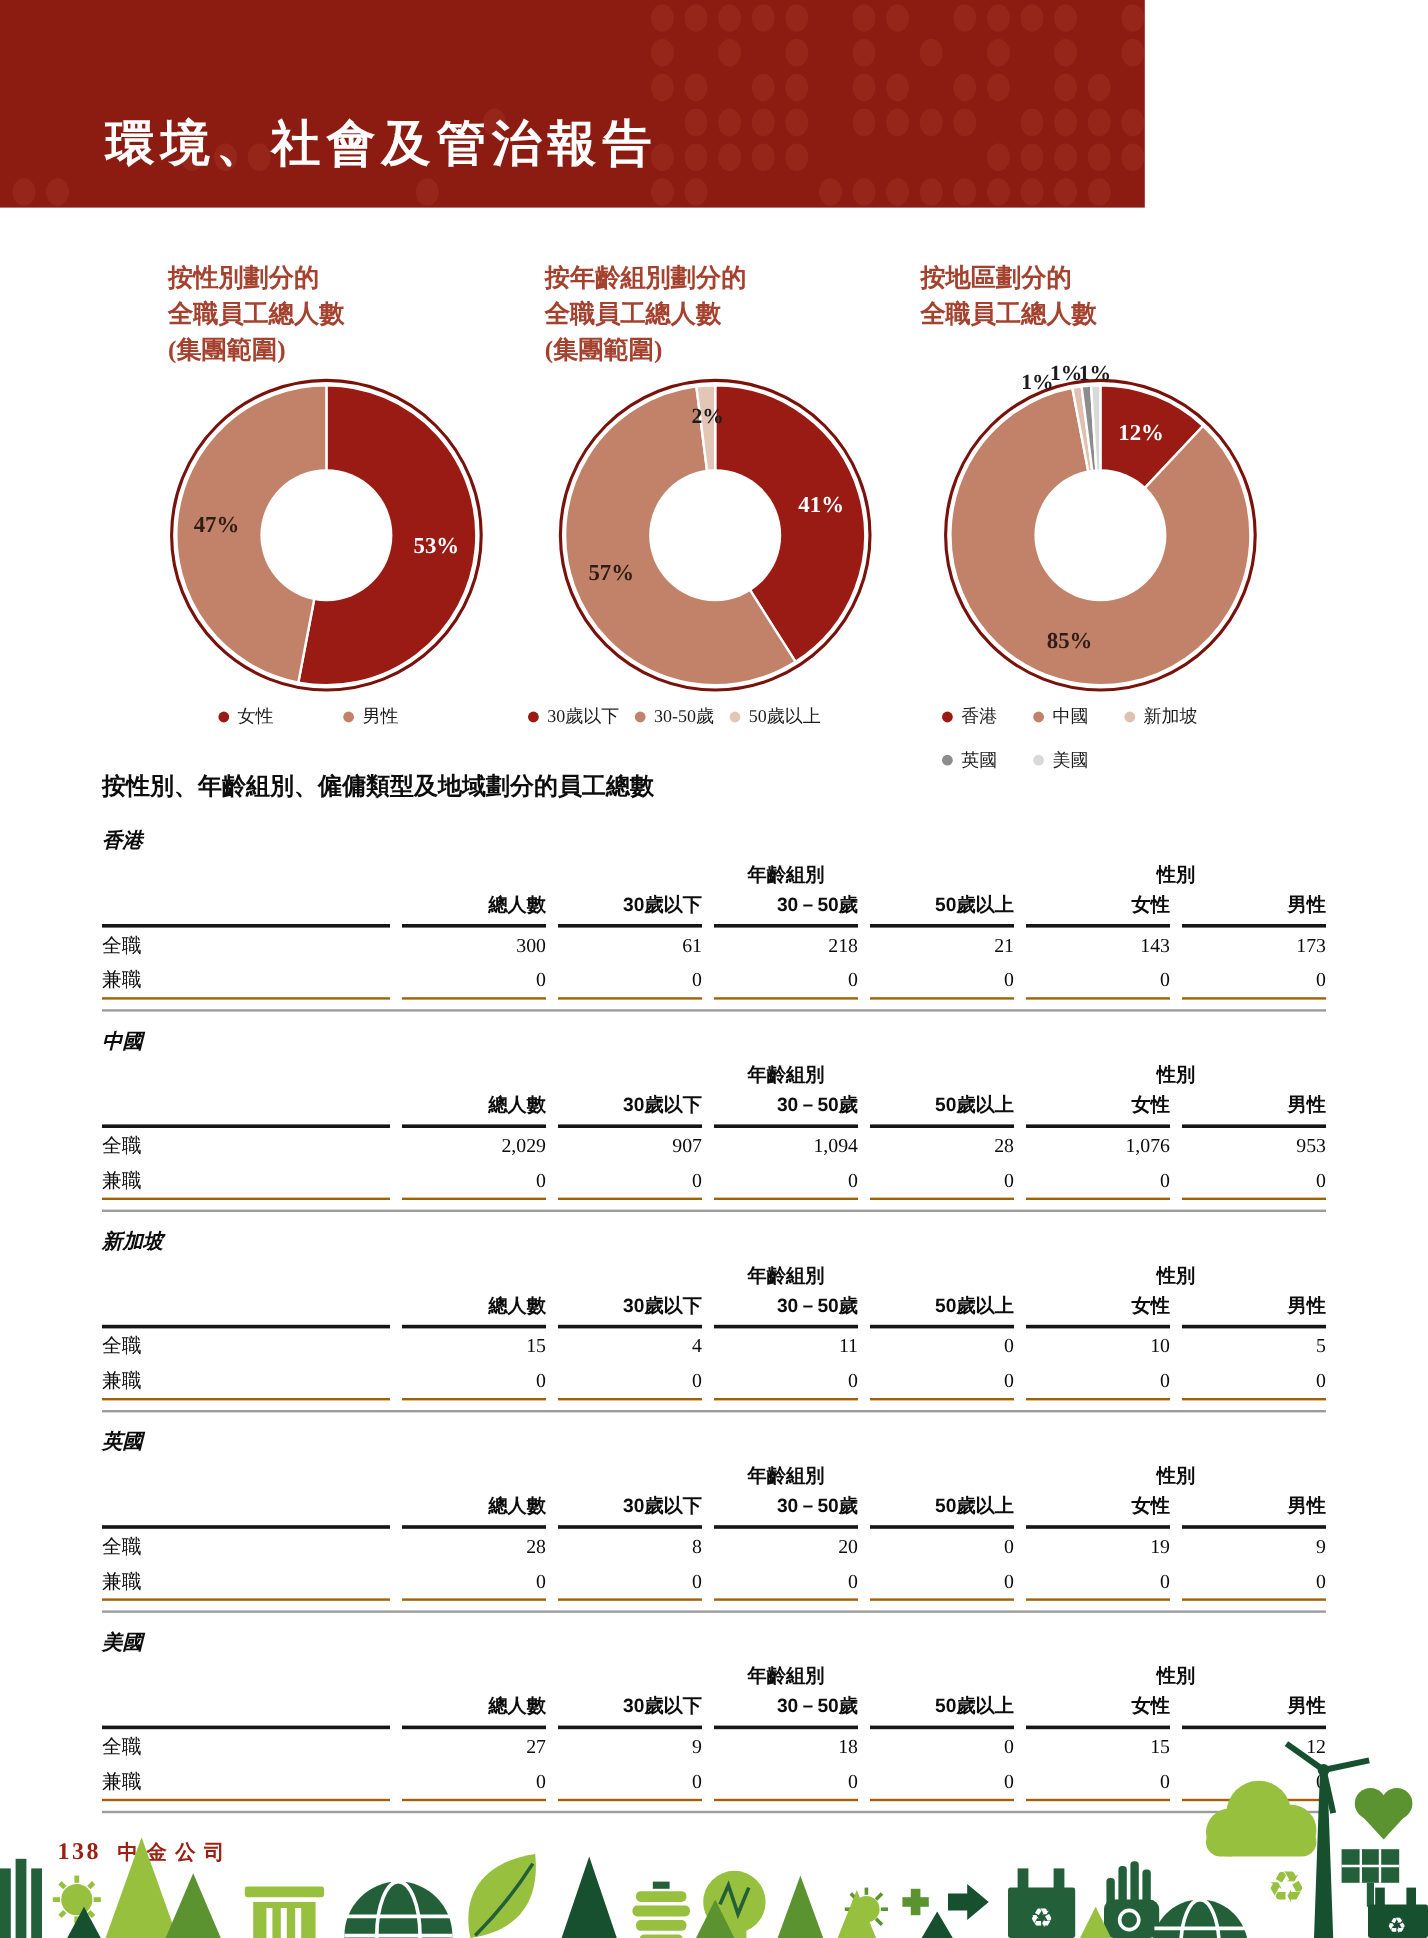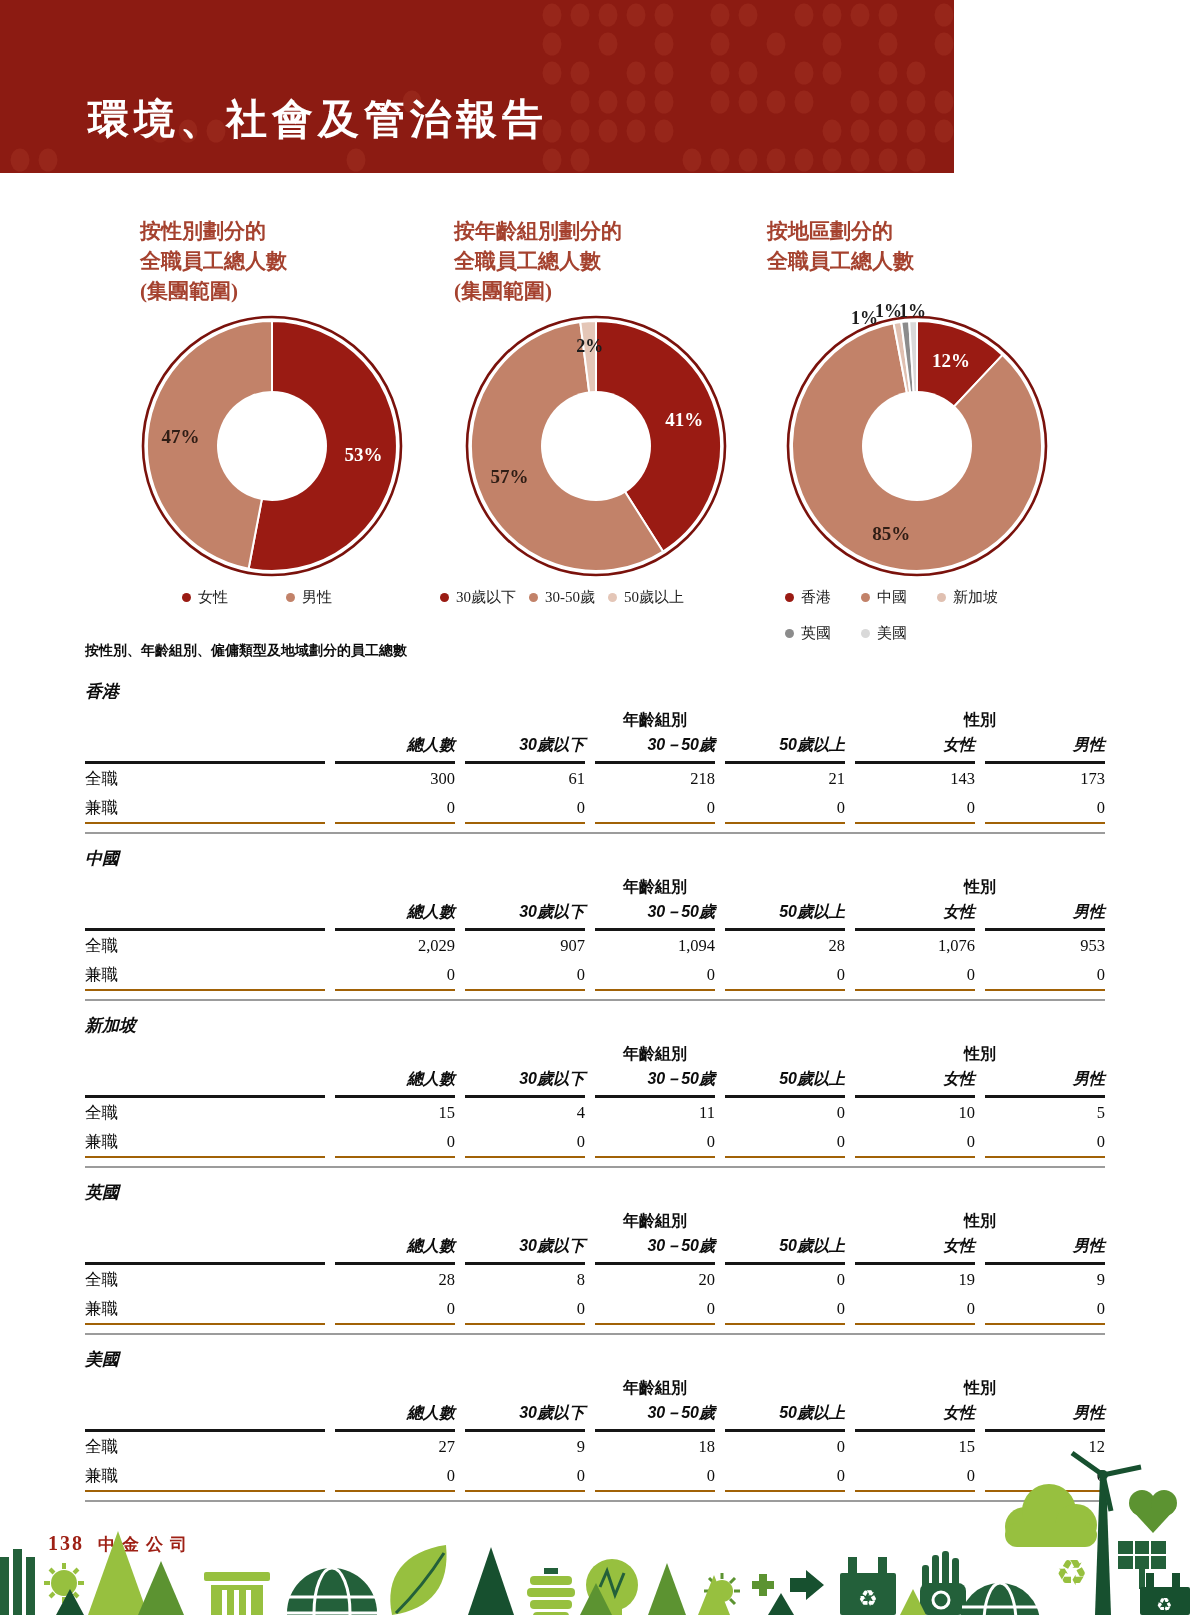--- a/index.html
+++ b/index.html
@@ -23,27 +23,27 @@
   .donut-svg{position:absolute;left:0;top:78px;width:300px;height:300px;}
   .legend{position:absolute;top:372px;left:0;margin:0;padding:0;list-style:none;display:flex;font-size:15px;color:#1d1d1d;}
   .legend li{display:flex;align-items:center;white-space:nowrap;}
   .legend .dot{width:9px;height:9px;border-radius:50%;display:inline-block;margin-right:7px;flex:0 0 9px;}
   .legend0{left:60px;gap:58px;}
   .legend1{left:-6px;gap:13px;}
   .legend2{left:18px;flex-wrap:wrap;width:252px;row-gap:17px;}
   .legend2 li{width:76px;}
   
   .tables{position:absolute;left:85px;top:642px;width:1020px;}
-  .tables h2{margin:0 0 20px 0;font-size:14px;font-family:"Liberation Sans","DejaVu Sans",sans-serif;font-weight:bold;color:#0d0d0d;}
+  .tables h2{margin:0 0 20px 0;font-size:20px;font-family:"Liberation Sans","DejaVu Sans",sans-serif;font-weight:bold;color:#0d0d0d;}
   .region-block{margin-bottom:13px;}
   .region-title{margin:0 0 5px 0;font-size:17px;font-weight:bold;font-style:italic;color:#0d0d0d;}
   table.emp{width:1040px;margin-left:-10px;border-collapse:separate;border-spacing:10px 0;table-layout:fixed;}
   table.emp th{font-family:"Liberation Sans","DejaVu Sans",sans-serif;font-weight:bold;font-size:16px;color:#0d0d0d;padding:2px 0;}
   table.emp th.grp{text-align:center;}
-  table.emp tr.colhead th{text-align:right;padding-bottom:5px;border-bottom:3px solid #161616;font-style:italic;}
+  table.emp tr.colhead th{text-align:right;padding-bottom:5px;border-bottom:3px solid #161616;}
   table.emp td{font-size:16.5px;text-align:right;padding:4px 0 3px 0;color:#0d0d0d;}
   table.emp td.lbl{text-align:left;}
   table.emp tr.last td{border-bottom:2px solid #a16207;}
   .end-rule{border-top:2px solid #9c9c9c;margin-top:8px;height:0;}
   
   .footer{position:absolute;left:48px;top:1532px;color:#9e2015;white-space:nowrap;}
   .footer .pnum{font-size:20px;font-weight:bold;letter-spacing:2px;}
   .footer .cname{font-size:17px;font-weight:bold;letter-spacing:7px;margin-left:14px;margin-top:20px;}
   
   .eco{position:absolute;left:0;top:1445px;width:1190px;height:170px;pointer-events:none;}

